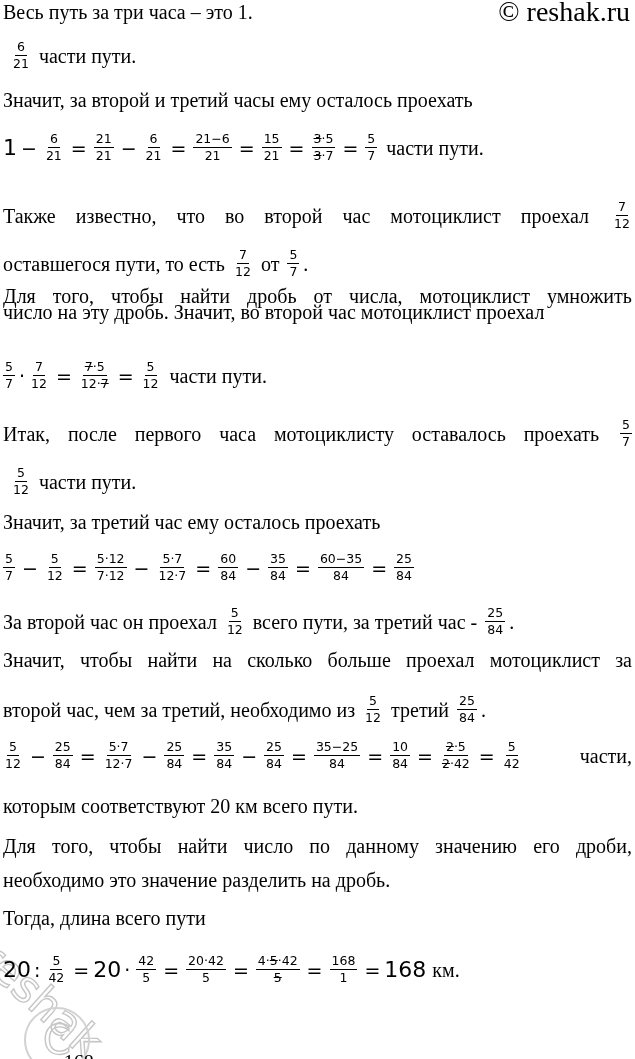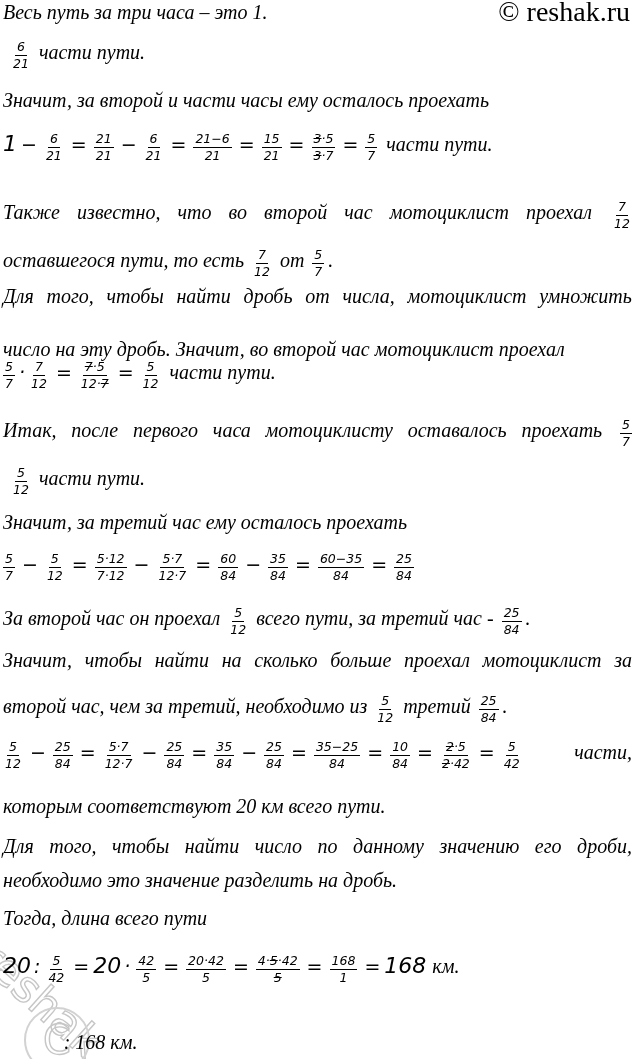--- a/index.html
+++ b/index.html
@@ -4,21 +4,21 @@
 <style>
   html, body { margin: 0; padding: 0; background: #ffffff; }
   body {
     width: 635px; height: 1059px; position: relative; overflow: hidden;
     font-family: "Liberation Serif", "DejaVu Serif", serif;
     color: #000; font-size: 20px;
   }
   .line {
     position: absolute; left: 3px; right: 3px;
     white-space: nowrap; line-height: 24px;
-    display: flex; align-items: flex-start; font-style: italic;
+    display: flex; align-items: center;
   }
   .line.justify { justify-content: space-between; }
   .line .w { display: inline-block; }
   .frac {
     display: inline-flex; flex-direction: column; align-items: center;
     font-family: "DejaVu Sans", "Liberation Sans", sans-serif;
     font-size: 12.5px; line-height: 14px; vertical-align: middle;
     margin: 0 3px;
   }
   .frac .num { padding: 0 2px 1px 2px; border-bottom: 1.3px solid #000; }
@@ -59,21 +59,21 @@
 
 <div class="line" style="top:40px;">
   <span class="frac" style="margin-left:8px;margin-right:8px;">
       <span class="num">6</span>
       <span class="den">21</span>
     </span>
   <span>части пути.</span>
 </div>
 
 <div class="line" style="top:88px;">
-  <span>Значит, за второй и части часы ему осталось проехать</span>
+  <span>Значит, за второй и третий часы ему осталось проехать</span>
 </div>
 
 <div class="line" style="top:132px;">
   <span class="big">1</span>
   <span class="op">−</span>
   <span class="frac">
       <span class="num">6</span>
       <span class="den">21</span>
     </span>
   <span class="op">=</span>
@@ -143,21 +143,21 @@
     <span class="w">того,</span>
     <span class="w">чтобы</span>
     <span class="w">найти</span>
     <span class="w">дробь</span>
     <span class="w">от</span>
     <span class="w">числа,</span>
     <span class="w">мотоциклист</span>
     <span class="w">умножить</span>
 </div>
 
-<div class="line" style="top:337px;">
+<div class="line" style="top:300px;">
   <span>число на эту дробь. Значит, во второй час мотоциклист проехал</span>
 </div>
 
 <div class="line" style="top:360px;">
   <span class="frac" style="margin-left:0;">
       <span class="num">5</span>
       <span class="den">7</span>
     </span>
   <span class="op" style="margin:0 1px;">·</span>
   <span class="frac">

